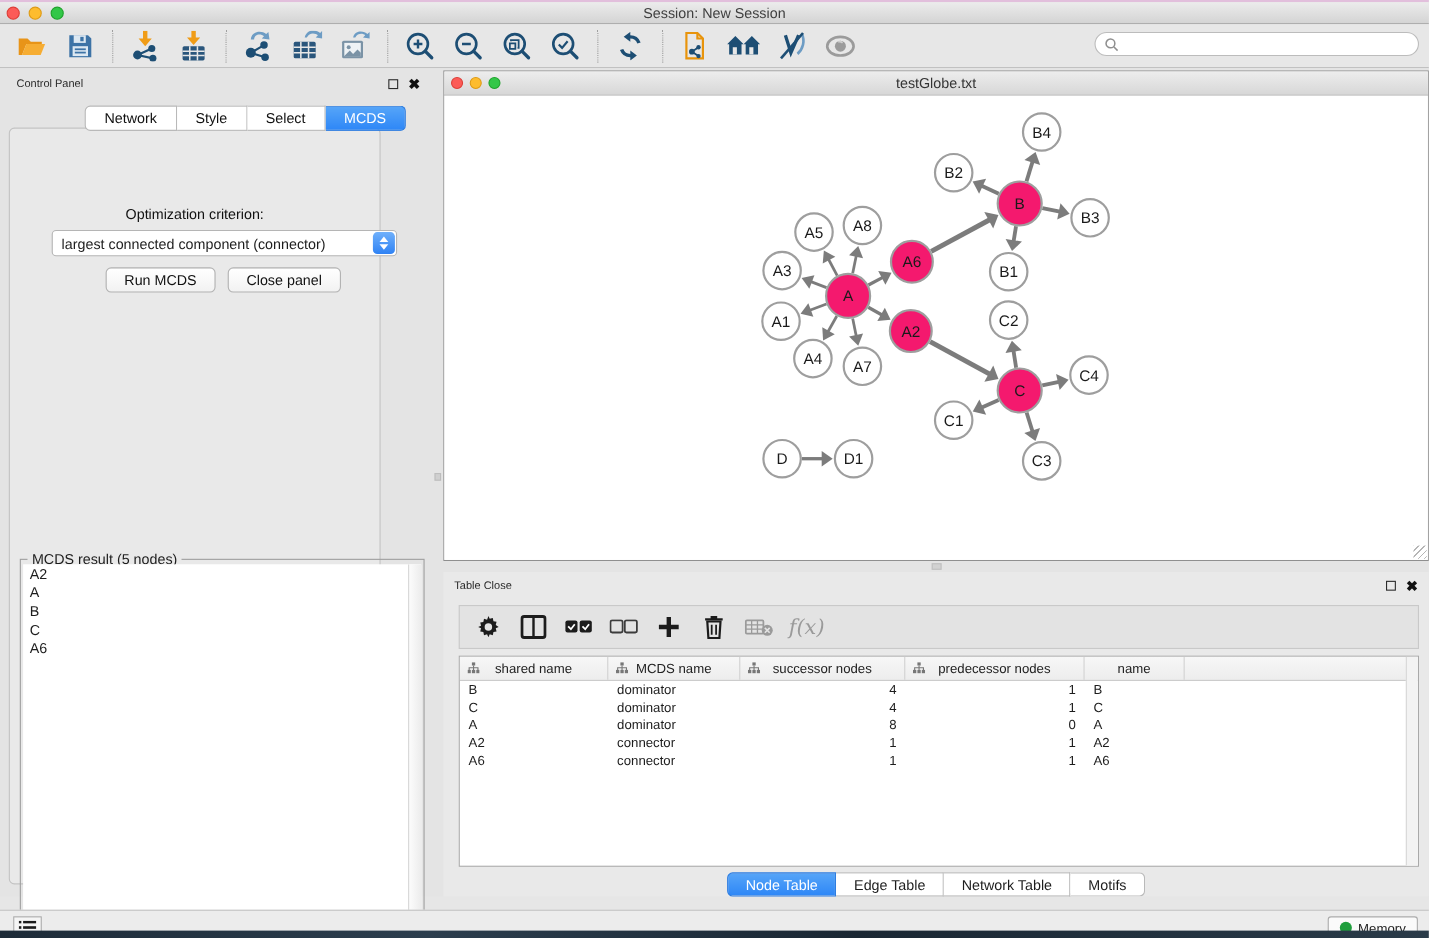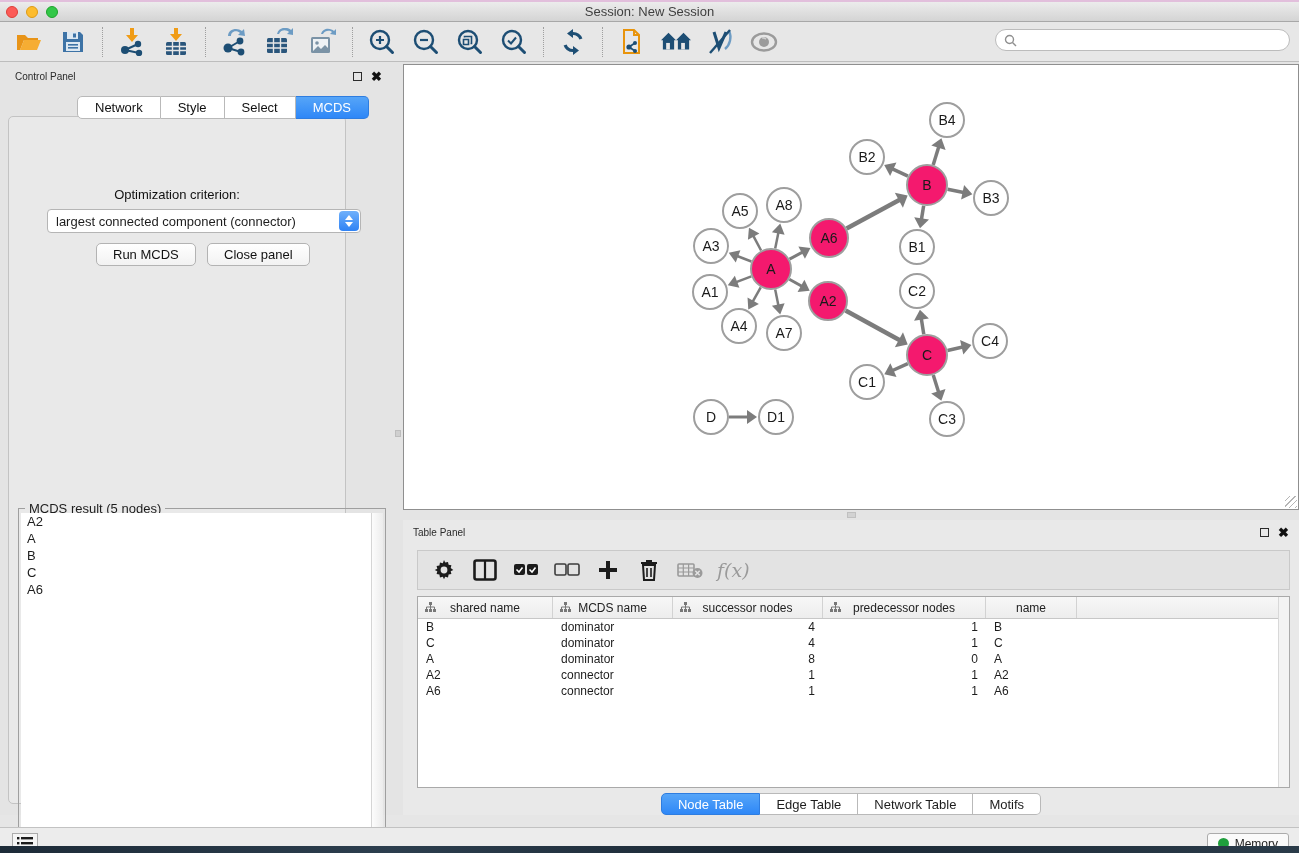--- a/index.html
+++ b/index.html
@@ -343,20 +343,28 @@
         </div>
       </div>
     </div>
   </div>
 
   <div class="vsplit">
       <span class="knob"></span>
     </div>
 
   <div class="netwin">
+    <div class="net-titlebar">
+      <div class="net-lights">
+        <span class="light red"></span>
+        <span class="light yellow"></span>
+        <span class="light green"></span>
+      </div>
+      <span class="title">testGlobe.txt</span>
+    </div>
     <div class="net-canvas">
       <svg id="graph-svg" width="894" height="422">
           <line x1="357.10107730506843" y1="163.47943495786996" x2="349.1985635932421" y2="148.69408672284004" stroke="#7c7c7c" stroke-width="2.5"></line>
           <polygon points="344.95616815255715,140.75670170478432 355.40249671080295,146.512066128796 343.93738501805575,152.63997065422984" fill="#7c7c7c"></polygon>
           <line x1="371.1802584100922" y1="161.42026628877687" x2="374.42632211987706" y2="145.43964494829748" stroke="#7c7c7c" stroke-width="2.5"></line>
           <polygon points="376.217861438488,136.61975907205903 380.5971797728703,147.71352177576523 367.8573446183036,145.1257427599939" fill="#7c7c7c"></polygon>
           <line x1="347.39133153665693" y1="174.4833437557185" x2="333.1448912844574" y2="169.02220832570868" stroke="#7c7c7c" stroke-width="2.5"></line>
           <polygon points="324.74117622873894,165.80078422101658 336.40522147737033,163.31079457487778 331.7520533261485,175.44949409980444" fill="#7c7c7c"></polygon>
           <line x1="347.35035698573034" y1="189.4088817922656" x2="332.19952401902617" y2="195.12149094364588" stroke="#7c7c7c" stroke-width="2.5"></line>
           <polygon points="323.77824844148205,198.29672599747397 330.8419959887663,188.68665468721642 335.42844662207364,200.8507194103357" fill="#7c7c7c"></polygon>
@@ -478,21 +486,21 @@
     </div>
     <div class="resize-grip"></div>
   </div>
 
   <div class="hsplit">
       <span class="knob"></span>
     </div>
 
   <div class="table-panel">
     <div class="panel-head">
-      <span class="ph-title">Table Panel</span>
+      <span class="ph-title">Table Close</span>
       <span class="ph-icons">
         <span class="float-ic"></span>
         <span class="close-ic">✖</span>
       </span>
     </div>
     <div class="tp-toolbar">
       <span class="tp-btn">
         <svg width="22" height="22" viewBox="0 0 22 22">
             <path d="M11 1l1.2 2.6 2.8-.7.6 2.8 2.8.6-.7 2.8L20.3 11l-2.6 1.2.7 2.8-2.8.6-.6 2.8-2.8-.7L11 20.3l-1.2-2.6-2.8.7-.6-2.8-2.8-.6.7-2.8L1.7 11l2.6-1.2-.7-2.8 2.8-.6.6-2.8 2.8.7z" fill="#1c1c1c"></path>
             <circle cx="11" cy="11" r="3.4" fill="#e3e3e3"></circle>

